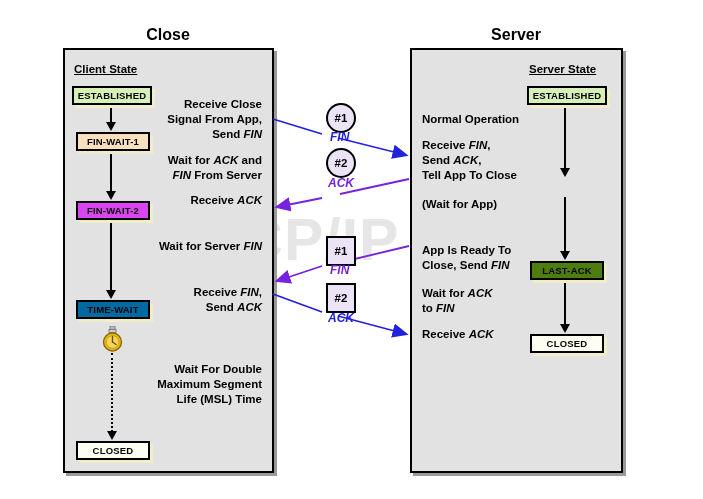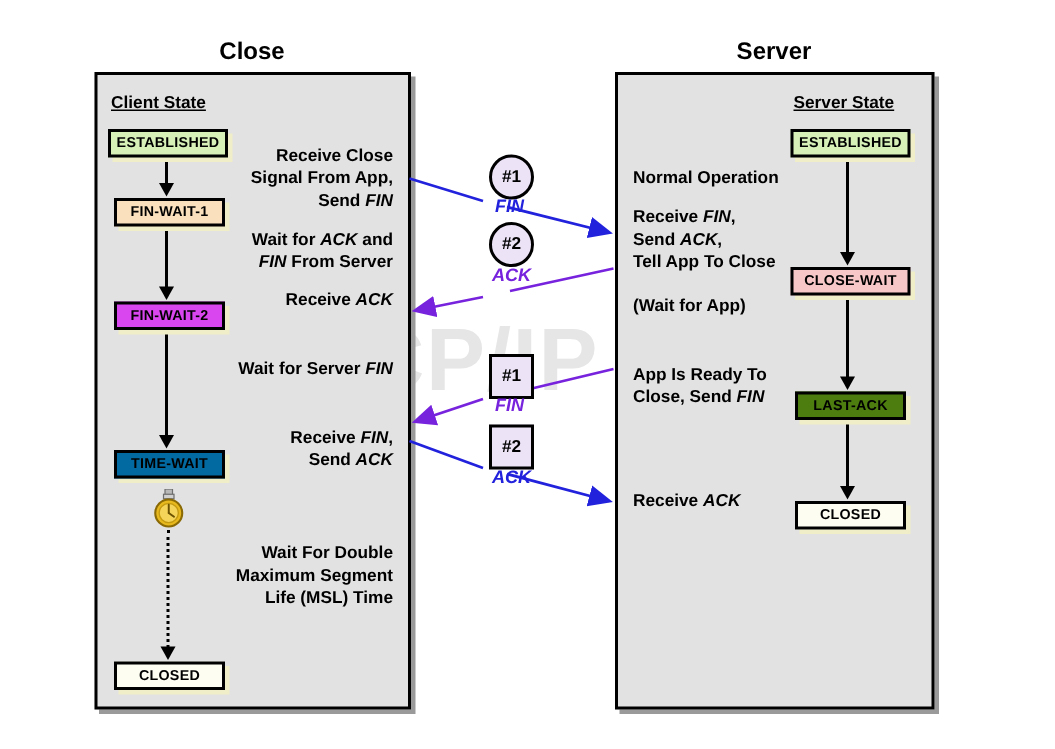--- a/index.html
+++ b/index.html
@@ -188,32 +188,32 @@
   </svg>
 
   <div class="note right" style="left:150px; top:97px;  width:112px;">Receive Close<br>Signal From App,<br>Send <i>FIN</i></div>
   <div class="note right" style="left:140px; top:153px; width:122px;">Wait for <i>ACK</i> and<br><i>FIN</i> From Server</div>
   <div class="note right" style="left:150px; top:193px; width:112px;">Receive <i>ACK</i></div>
   <div class="note right" style="left:140px; top:239px; width:122px;">Wait for Server <i>FIN</i></div>
   <div class="note right" style="left:150px; top:285px; width:112px;">Receive <i>FIN</i>,<br>Send <i>ACK</i></div>
   <div class="note right" style="left:133px; top:362px; width:129px;">Wait For Double<br>Maximum Segment<br>Life (MSL) Time</div>
 
   <div class="state-box" id="s-state-0" style="left: 527px; top: 86px; width: 76px; background: rgb(214, 240, 184);">ESTABLISHED</div>
-  <div class="state-box" id="s-state-1" style="left: 527px; top: 178px; width: 76px; background: rgb(247, 198, 198);">CLOSE-WAIT</div>
   <div class="state-box" id="s-state-2" style="left: 530px; top: 261px; width: 70px; background: #4d7c0f;">LAST-ACK</div>
   <div class="state-box" id="s-state-3" style="left: 530px; top: 334px; width: 70px; background: rgb(253, 253, 242);">CLOSED</div>
 
   <div class="v-arrow" style="left:564px; top:105px; height:64px;"></div>
   <div class="v-arrow" style="left:564px; top:197px; height:55px;"></div>
   <div class="v-arrow" style="left:564px; top:280px; height:45px;"></div>
 
   <div class="note left" style="left:422px; top:112px; width:130px;">Normal Operation</div>
   <div class="note left" style="left:422px; top:138px; width:135px;">Receive <i>FIN</i>,<br>Send <i>ACK</i>,<br>Tell App To Close</div>
   <div class="note left" style="left:422px; top:197px; width:130px;">(Wait for App)</div>
   <div class="note left" style="left:422px; top:243px; width:130px;">App Is Ready To<br>Close, Send <i>FIN</i></div>
+  <div class="note left" style="left:422px; top:286px; width:130px;">Wait for <i>ACK</i><br>to <i>FIN</i></div>
   <div class="note left" style="left:422px; top:327px; width:130px;">Receive <i>ACK</i></div>
 
   <svg id="wires">
     <defs>
       <marker id="ah-blue" markerWidth="9" markerHeight="9" refX="7.5" refY="4" orient="auto">
         <path d="M0,0 L9,4 L0,8 z" fill="#2222dd"></path>
       </marker>
       <marker id="ah-purple" markerWidth="9" markerHeight="9" refX="7.5" refY="4" orient="auto">
         <path d="M0,0 L9,4 L0,8 z" fill="#7722dd"></path>
       </marker>

